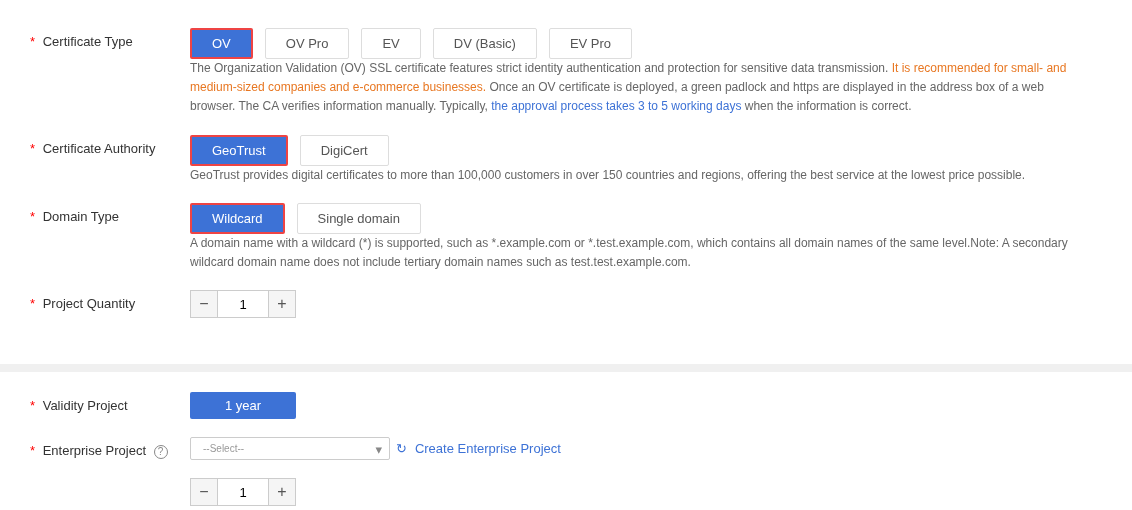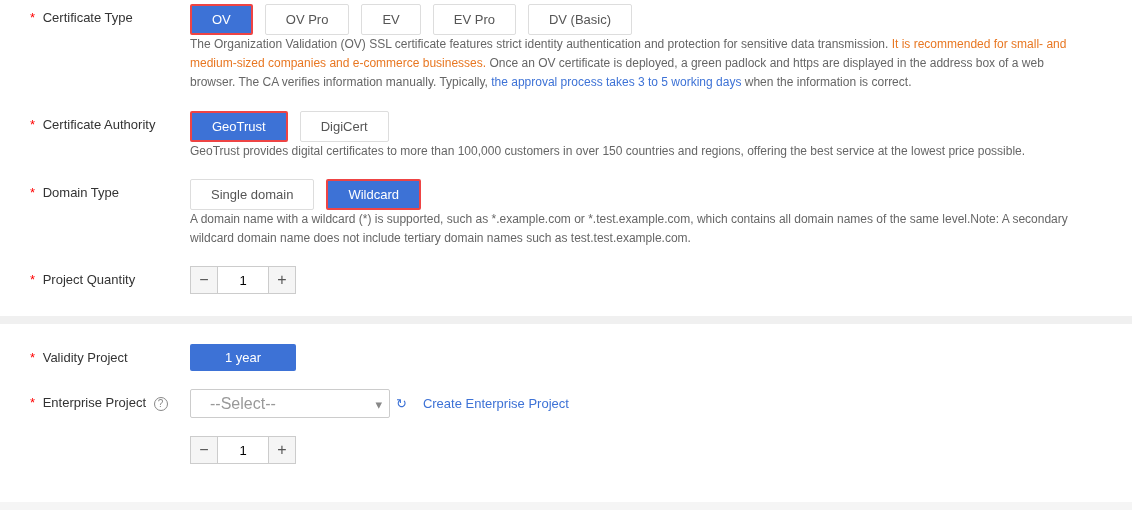--- a/index.html
+++ b/index.html
@@ -1,18 +1,18 @@
 <!DOCTYPE html>
 <html><head>
   <meta charset="utf-8">
   <style>
     * { box-sizing: border-box; margin: 0; padding: 0; }
     body { font-family: Arial, sans-serif; font-size: 13px; color: #333; background: #f5f5f5; }
 
-    .form-container { background: #fff; padding: 4px 30px; }
+    .form-container { background: #fff; padding: 28px 30px; }
 
     .form-row { display: flex; align-items: flex-start; margin-bottom: 18px; }
     .form-label { width: 160px; min-width: 160px; padding-top: 6px; color: #333; font-size: 13px; position: relative; }
     .form-label .required { color: #f00; margin-right: 4px; }
     .form-content { flex: 1; }
 
     .btn-group { display: flex; gap: 0; }
     .btn-option {
       padding: 6px 20px;
       border: 1px solid #ddd;
@@ -62,40 +62,40 @@
       border: none;
       padding: 6px 35px;
       font-size: 13px;
       border-radius: 2px;
       cursor: pointer;
     }
 
     .select-wrap { position: relative; display: inline-block; }
     .select-wrap select {
       appearance: none;
-      padding: 5px 30px 5px 19px;
+      padding: 5px 30px 5px 12px;
       border: 1px solid #ccc;
       border-radius: 2px;
-      font-size: 16px;
+      font-size: 10px;
       color: #999;
       background: #fff;
       width: 200px;
       cursor: pointer;
     }
     .select-wrap::after {
       content: '▾';
       position: absolute;
       right: 8px;
       top: 50%;
       transform: translateY(-50%);
       color: #888;
       pointer-events: none;
     }
 
-    .create-link { color: #3d72d6; text-decoration: none; margin-left: 8px; font-size: 13px; cursor: pointer; text-align: right; }
+    .create-link { color: #3d72d6; text-decoration: none; font-size: 13px; cursor: pointer; text-align: right; }
     .refresh-icon { color: #3d72d6; margin-right: 2px; cursor: pointer; }
 
     .enterprise-row { display: flex; align-items: center; gap: 6px; }
     .help-icon {
       display: inline-flex; align-items: center; justify-content: center;
       width: 14px; height: 14px; border-radius: 50%;
       border: 1px solid #888; color: #888; font-size: 10px; cursor: pointer;
       margin-left: 4px;
     }
 
@@ -109,22 +109,22 @@
   <div class="form-row">
     <div class="form-label">
       <span class="required">*</span>
       <span>Certificate Type</span>
     </div>
     <div class="form-content">
       <div class="btn-group">
         <button class="btn-option active">OV</button>
         <button class="btn-option">OV Pro</button>
         <button class="btn-option">EV</button>
+        <button class="btn-option">DV (Basic)</button>
         <button class="btn-option">EV Pro</button>
-        <button class="btn-option">DV (Basic)</button>
       </div>
       <div class="desc-text">
         <span>The Organization Validation (OV) SSL certificate features strict identity authentication and protection for sensitive data transmission.</span><span class="highlight-orange"> It is recommended for small- and medium-sized companies and e-commerce businesses.</span><span> Once an OV certificate is deployed, a green padlock and https are displayed in the address box of a web browser. The CA verifies information manually. Typically,</span><span class="highlight-blue"> the approval process takes 3 to 5 working days</span><span> when the information is correct.</span>
       </div>
     </div>
   </div>
 
   <div class="form-row">
     <div class="form-label">
       <span class="required">*</span>
@@ -141,22 +141,22 @@
     </div>
   </div>
 
   <div class="form-row">
     <div class="form-label">
       <span class="required">*</span>
       <span>Domain Type</span>
     </div>
     <div class="form-content">
       <div class="btn-group">
+        <button class="btn-option active">Wildcard</button>
         <button class="btn-option">Single domain</button>
-        <button class="btn-option active">Wildcard</button>
       </div>
       <div class="desc-text">
         <span>A domain name with a wildcard (*) is supported, such as *.example.com or *.test.example.com, which contains all domain names of the same level.Note: A secondary wildcard domain name does not include tertiary domain names such as test.test.example.com.</span>
       </div>
     </div>
   </div>
 
   <div class="form-row">
     <div class="form-label">
       <span class="required">*</span>

